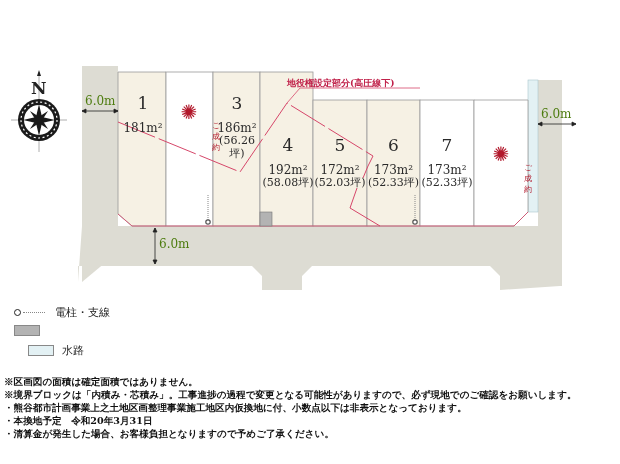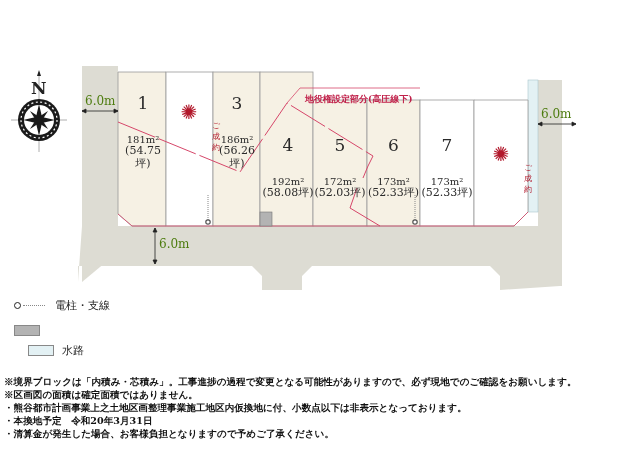--- a/index.html
+++ b/index.html
@@ -1,21 +1,21 @@
 <!DOCTYPE html>
 <html><head>
 <meta charset="utf-8">
 <style>
   html,body{margin:0;padding:0;background:#ffffff;}
   body{width:620px;height:464px;position:relative;overflow:hidden;font-family:"DejaVu Serif","Liberation Serif",serif;color:#222;}
   .abs{position:absolute;}
   svg{position:absolute;left:0;top:0;}
   .plot-label{position:absolute;text-align:center;color:#2a2a2a;line-height:1.15;}
   .plot-num{font-size:17px;display:block;}
-  .plot-area{font-size:10px;display:block;margin-top:20px;}
+  .plot-area{font-size:12px;display:block;margin-top:8px;}
   .plot-tsubo{font-size:11px;display:block;}
   .dim{position:absolute;font-size:12px;color:#4d7c0f;background:transparent;}
   .sold{position:absolute;text-align:center;}
   .sold-text{font-size:8px;color:#b2182b;display:block;margin-top:-2px;margin-left:40px;}
   .easement{position:absolute;font-size:9px;color:#c0214a;font-weight:bold;white-space:nowrap;}
   .legend-row{position:absolute;display:flex;align-items:center;font-size:11px;color:#222;}
   .sw{width:24px;height:9px;border:1px solid #888;margin-right:8px;display:inline-block;}
   .notes{position:absolute;left:4px;top:375px;width:612px;font-size:9.6px;line-height:13px;color:#111;font-weight:bold;font-family:"DejaVu Serif",serif;}
   .note{white-space:nowrap;}
 </style>
@@ -89,26 +89,25 @@
     <circle r="3" fill="#1a1a1a"></circle>
   </g>
 </svg>
 
 <div class="abs" style="left:31px;top:78px;font-size:17px;font-weight:bold;">N</div>
 
 <div class="dim" style="left:85px;top:94px;">6.0m</div>
 <div class="dim" style="left:541px;top:107px;">6.0m</div>
 <div class="dim" style="left:159px;top:237px;">6.0m</div>
 
-<div class="easement" style="left:305px;top:77px;margin-top:16px;">地役権設定部分(高圧線下)</div>
+<div class="easement" style="left:287px;top:77px;">地役権設定部分(高圧線下)</div>
 
 <div class="plot-label" style="left:118px;top:94px;width:50px;">
   <span class="plot-num">1</span>
   <span class="plot-area">181m²</span>
-  <span class="plot-tsubo">(54.75坪)</span>
 </div>
 <div class="sold" style="left:172px;top:102px;width:34px;">
   <span style="font-size:20px;color:#b2182b;line-height:20px;display:block;">✺</span>
   <span class="sold-text">ご成約</span>
 </div>
 <div class="plot-label" style="left:212px;top:94px;width:50px;">
   <span class="plot-num">3</span>
   <span class="plot-area">186m²</span>
   <span class="plot-tsubo">(56.26坪)</span>
 </div>
@@ -130,34 +129,34 @@
 <div class="plot-label" style="left:420px;top:136px;width:54px;">
   <span class="plot-num">7</span>
   <span class="plot-area">173m²</span>
   <span class="plot-tsubo">(52.33坪)</span>
 </div>
 <div class="sold" style="left:484px;top:144px;width:34px;">
   <span style="font-size:20px;color:#b2182b;line-height:20px;display:block;">✺</span>
   <span class="sold-text">ご成約</span>
 </div>
 
-<div class="legend-row" style="left:14px;top:298px;justify-content:center;">
+<div class="legend-row" style="left:14px;top:305px;justify-content:center;">
   <span style="display:inline-flex;align-items:center;margin-right:10px;">
     <span style="width:5px;height:5px;border:1.5px solid #222;border-radius:50%;display:inline-block;"></span>
     <span style="width:22px;border-top:1px dotted #888;display:inline-block;margin-left:2px;"></span>
   </span>
   <span>電柱・支線</span>
 </div>
 <div class="legend-row" style="left:14px;top:325px;">
   <span class="sw" style="background:#b3b3b3;"></span>
 </div>
 <div class="legend-row" style="left:28px;top:343px;">
   <span class="sw" style="background:#e3f1f4;"></span>
   <span>水路</span>
 </div>
 
 <div class="notes">
+  <div class="note">※区画図の面積は確定面積ではありません。</div>
   <div class="note">※境界ブロックは「内積み・芯積み」。工事進捗の過程で変更となる可能性がありますので、必ず現地でのご確認をお願いします。</div>
-  <div class="note">※区画図の面積は確定面積ではありません。</div>
   <div class="note">・熊谷都市計画事業上之土地区画整理事業施工地区内仮換地に付、小数点以下は非表示となっております。</div>
   <div class="note">・本換地予定　令和20年3月31日</div>
   <div class="note">・清算金が発生した場合、お客様負担となりますので予めご了承ください。</div>
 </div>
 
 </body></html>

